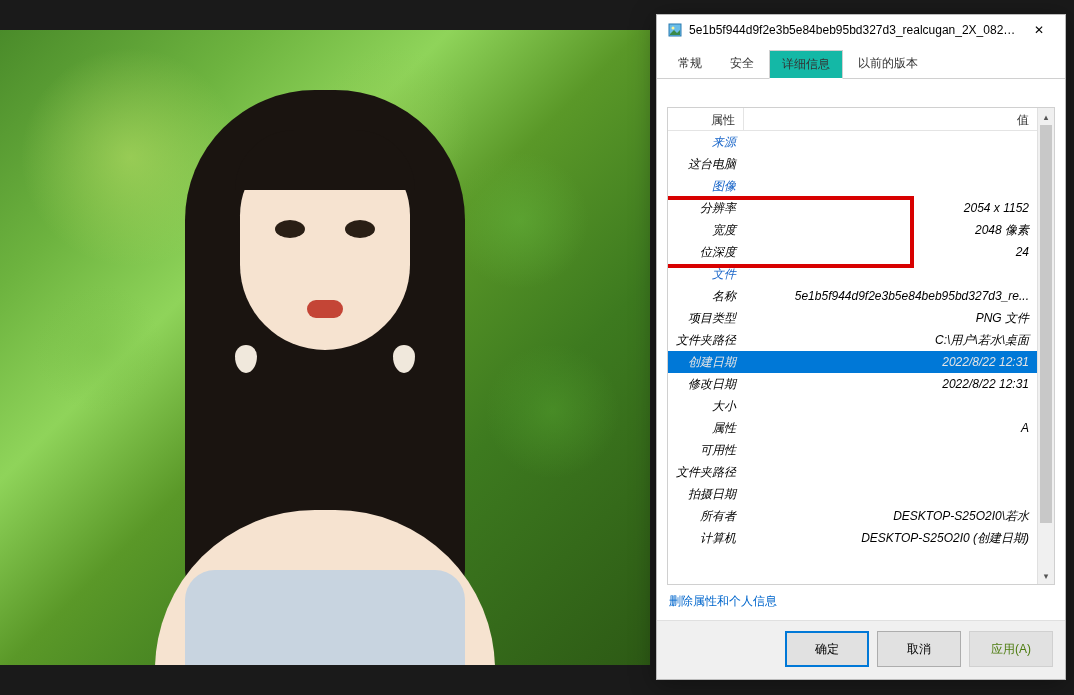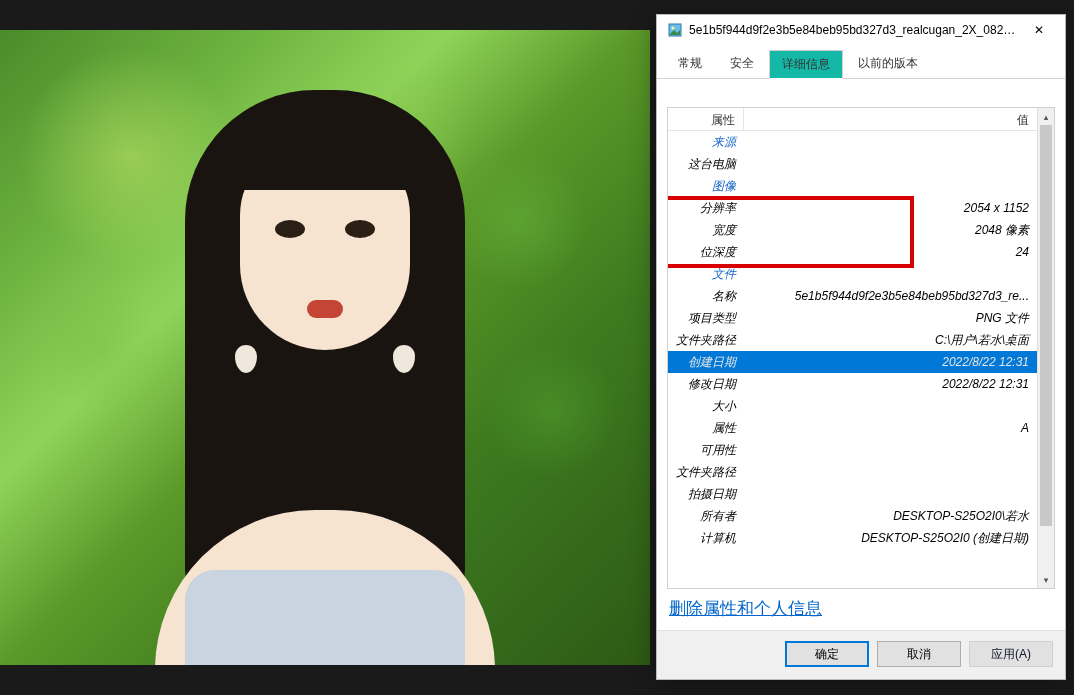--- a/index.html
+++ b/index.html
@@ -257,50 +257,49 @@
   height: 90%;
   background: #c8c8c8;
   border-radius: 0;
 }
 
 .link-row {
   padding: 2px 12px 10px 12px;
 }
 .link {
   color: #0066cc;
-  text-decoration: underline;
   cursor: pointer;
-  font-size: 17px;
+  font-size: 12px;
 }
 
 .btn-row {
   display: flex;
   justify-content: flex-end;
   gap: 8px;
   padding: 10px 12px 12px 12px;
   background: #f0f0f0;
   border-top: 1px solid #e0e0e0;
 }
 .btn {
   min-width: 84px;
-  height: 26px;
+  height: 36px;
   border: 1px solid #adadad;
   background: #e1e1e1;
   font-size: 12px;
   cursor: pointer;
   display: flex;
   align-items: center;
   justify-content: center;
 }
 .btn.default {
   border: 2px solid #0078d7;
   background: #e1e1e1;
 }
 .btn.disabled {
-  color: #0f172a;
+  color: #4d7c0f;
   border-color: #d0d0d0;
   cursor: default;
 }
 </style>
 </head>
 <body>
 
 <div class="photo-bg">
   <div class="figure">
     <div class="shoulders"></div>

